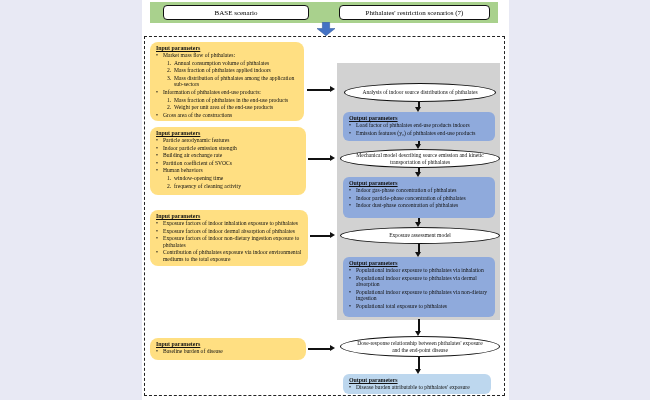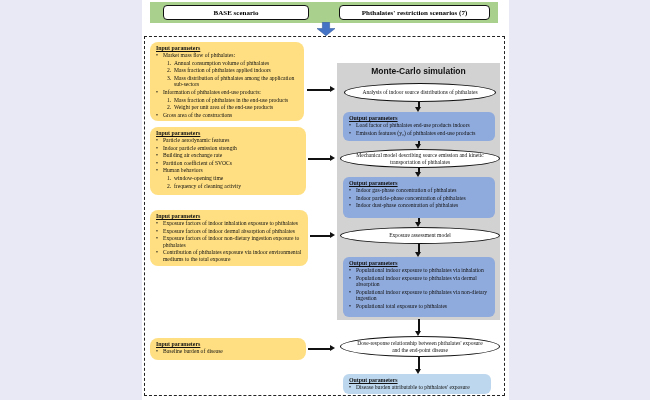--- a/index.html
+++ b/index.html
@@ -4,21 +4,21 @@
 <style>
   html,body{margin:0;padding:0;}
   body{font-family:"Liberation Serif", serif; background:#e8e9f4;}
   .stage{position:relative;width:650px;height:400px;background:#e8e9f4;overflow:hidden;}
   .page{position:absolute;left:142px;top:0;width:367px;height:400px;background:#ffffff;}
 
   
   .green-band{position:absolute;left:150px;top:2px;width:348px;height:21px;background:#a9d18d;}
   .scenario-box{position:absolute;top:5px;height:15px;background:#ffffff;border:1.4px solid #111;
     border-radius:4px;display:flex;align-items:center;justify-content:center;
-    font-weight:bold;font-size:7px;box-sizing:border-box;}
+    font-weight:normal;font-size:7px;box-sizing:border-box;}
   .big-arrow{position:absolute;left:317px;top:22px;width:18px;height:14px;}
 
   
   .dashed-frame{position:absolute;left:144px;top:36px;width:361px;height:360px;
     border:1.5px dashed #222;box-sizing:border-box;background:transparent;}
 
   
   .mc-panel{position:absolute;left:337px;top:63px;width:163px;height:257px;background:#d2d2d2;}
   .mc-title{position:absolute;left:337px;top:66px;width:163px;text-align:center;
     font-family:"Liberation Sans",sans-serif;font-weight:bold;font-size:8.5px;color:#111;}
@@ -70,21 +70,20 @@
 
   <div class="big-arrow">
     <svg width="18" height="14" viewBox="0 0 20 15">
       <polygon points="6,0 14,0 14,7 20,7 10,15 0,7 6,7" fill="#4472c4" stroke="#2f5597" stroke-width="0.6"></polygon>
     </svg>
   </div>
 
   <div class="dashed-frame"></div>
 
   <div class="mc-panel"></div>
-  <div class="mc-title">Monte-Carlo simulation</div>
 
   <div class="ybox" style="left:150px;top:42px;width:154px;min-height:76px;">
     <div class="btitle">Input parameters</div>
     <div>
         <div class="row">
           <span class="m">•</span>
           <span class="t">Market mass flow of phthalates:</span>
         </div>
         <div class="row i1">
           <span class="m">1.</span>

